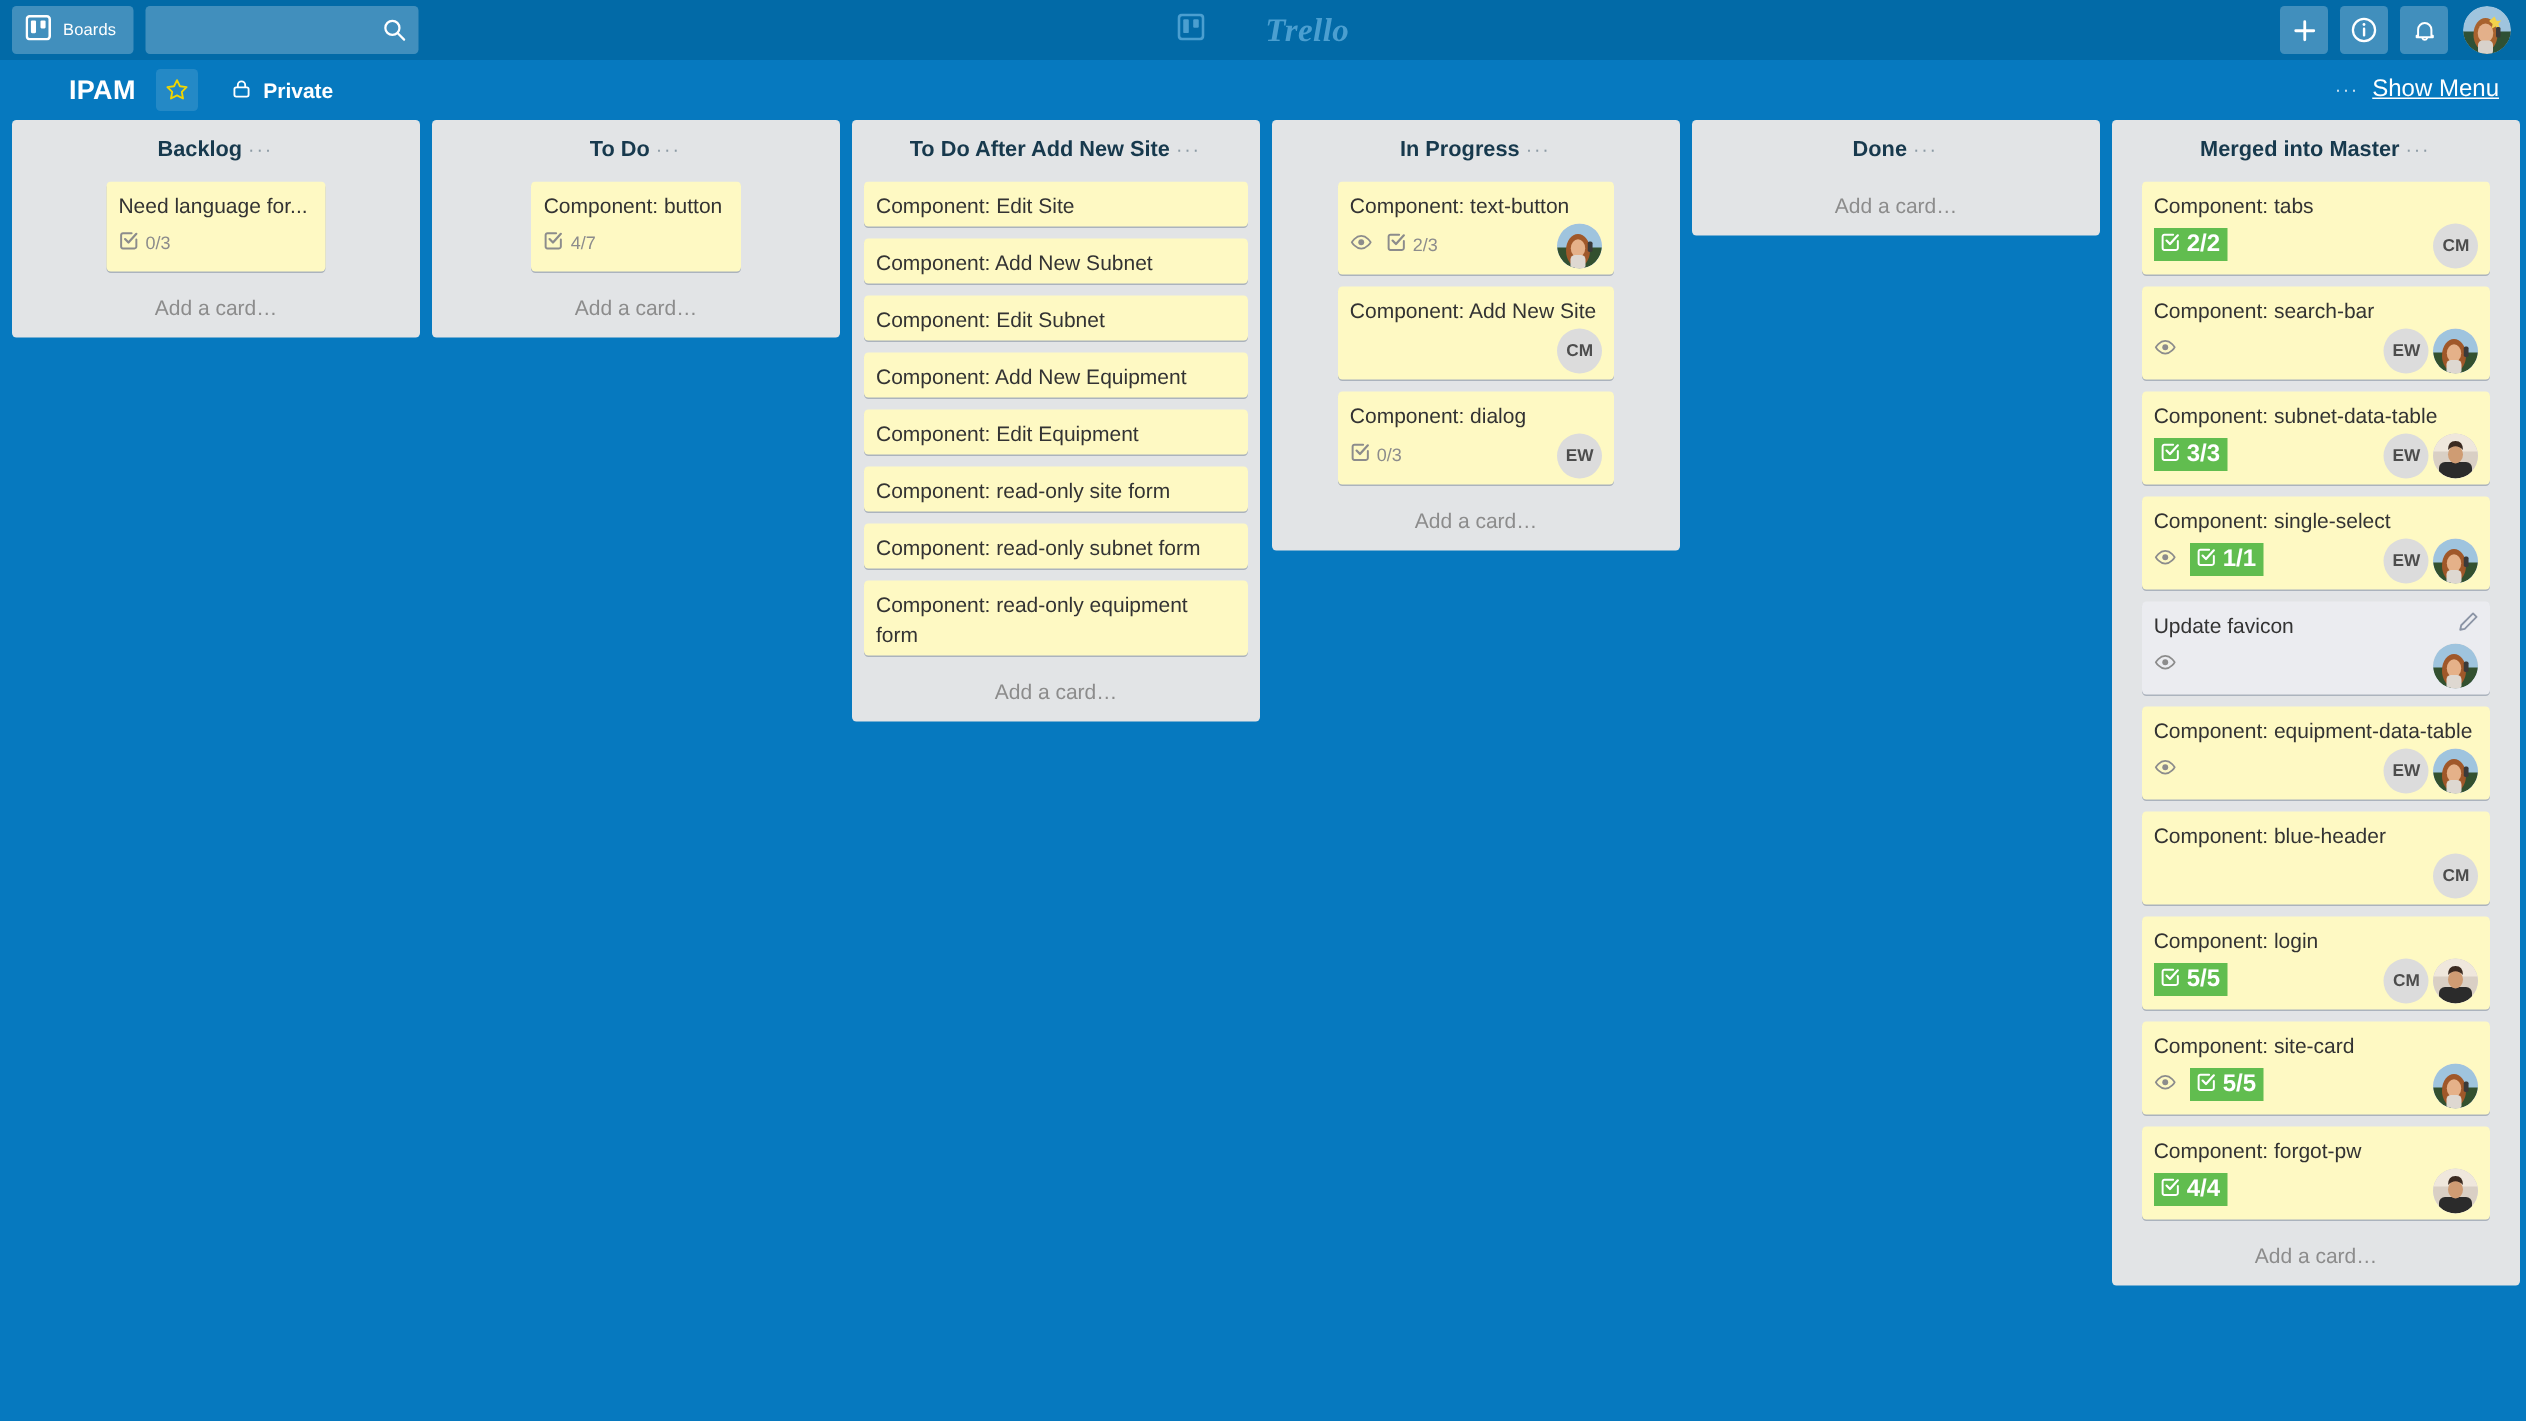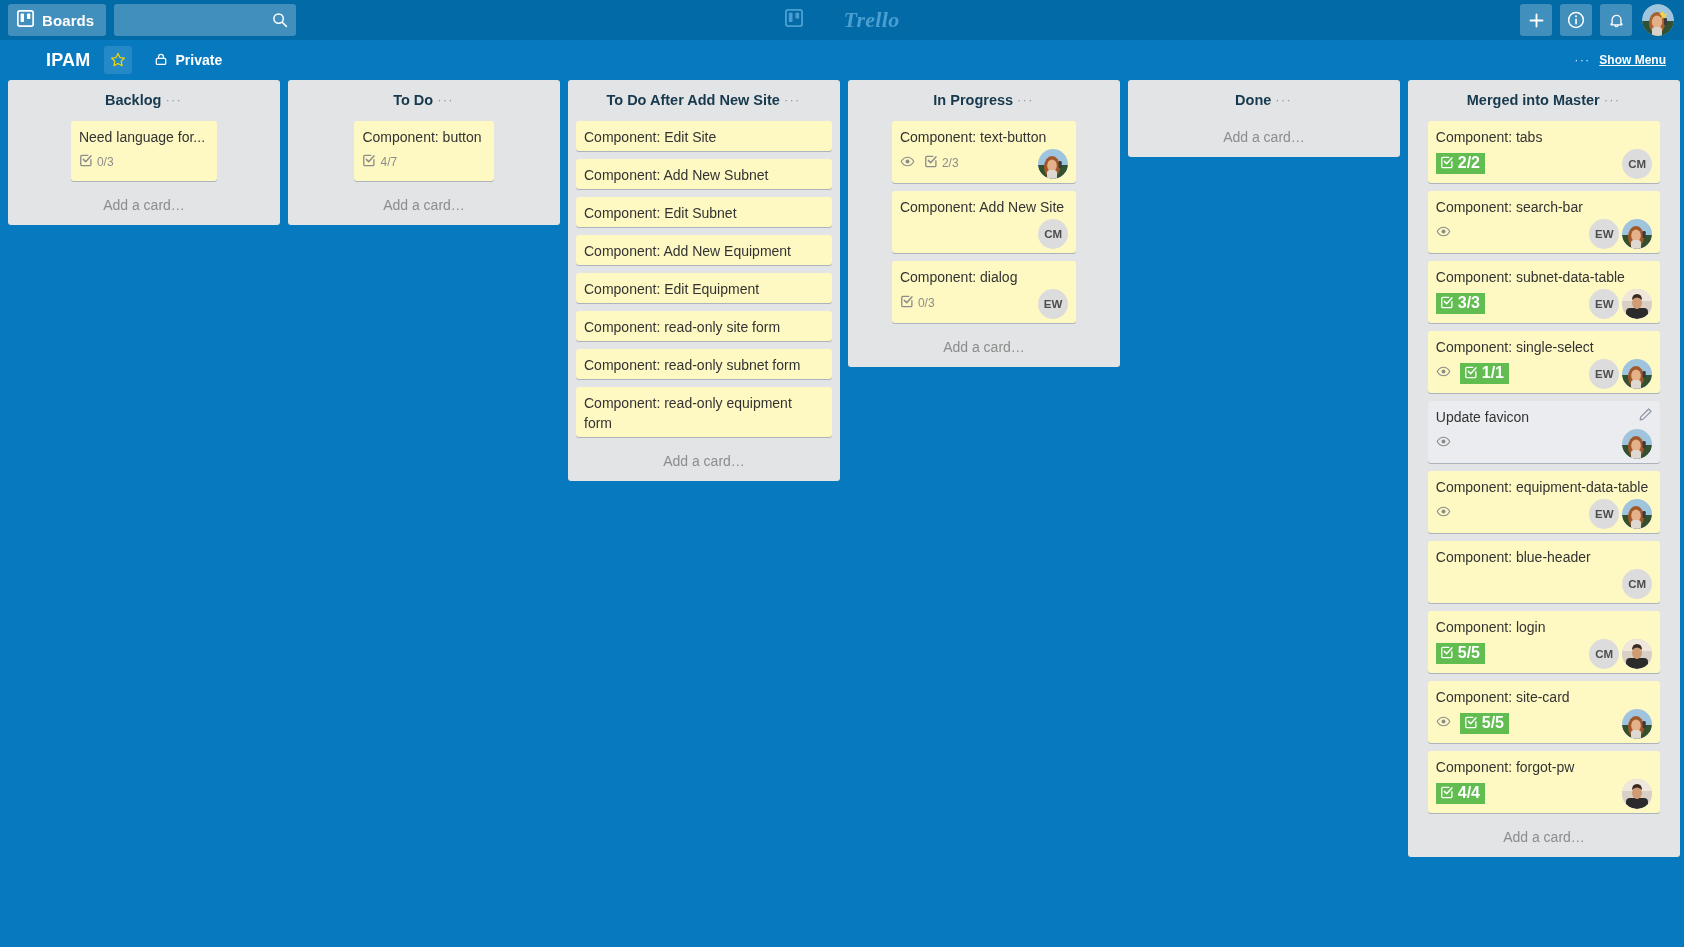--- a/index.html
+++ b/index.html
@@ -27,22 +27,22 @@
     border-radius: 3px;
     color: #fff;
     display: flex;
     align-items: center;
     justify-content: center;
     cursor: pointer;
     margin: 0 4px;
   }
   #boards-btn {
     padding: 0 12px 0 9px;
-    font-size: 15px;
-    font-weight: bold;
+    font-size: 11px;
+    font-weight: normal;
     gap: 8px;
     letter-spacing: 0.1px;
   }
   #search-wrap {
     position: relative;
     margin-left: 4px;
   }
   #search-input {
     width: 182px;
     height: 32px;
@@ -144,22 +144,22 @@
     gap: 9px;
     padding-right: 8px;
   }
   #board-dots {
     color: #cfe3f0;
     font-size: 13px;
     letter-spacing: 1px;
     line-height: 8px;
   }
   #show-menu-link {
-    font-size: 12px;
-    font-weight: bold;
+    font-size: 16px;
+    font-weight: normal;
     color: #fff;
     text-decoration: underline;
     cursor: pointer;
   }
 
   
   #board-canvas {
     display: flex;
     align-items: flex-start;
     padding: 0 8px;

